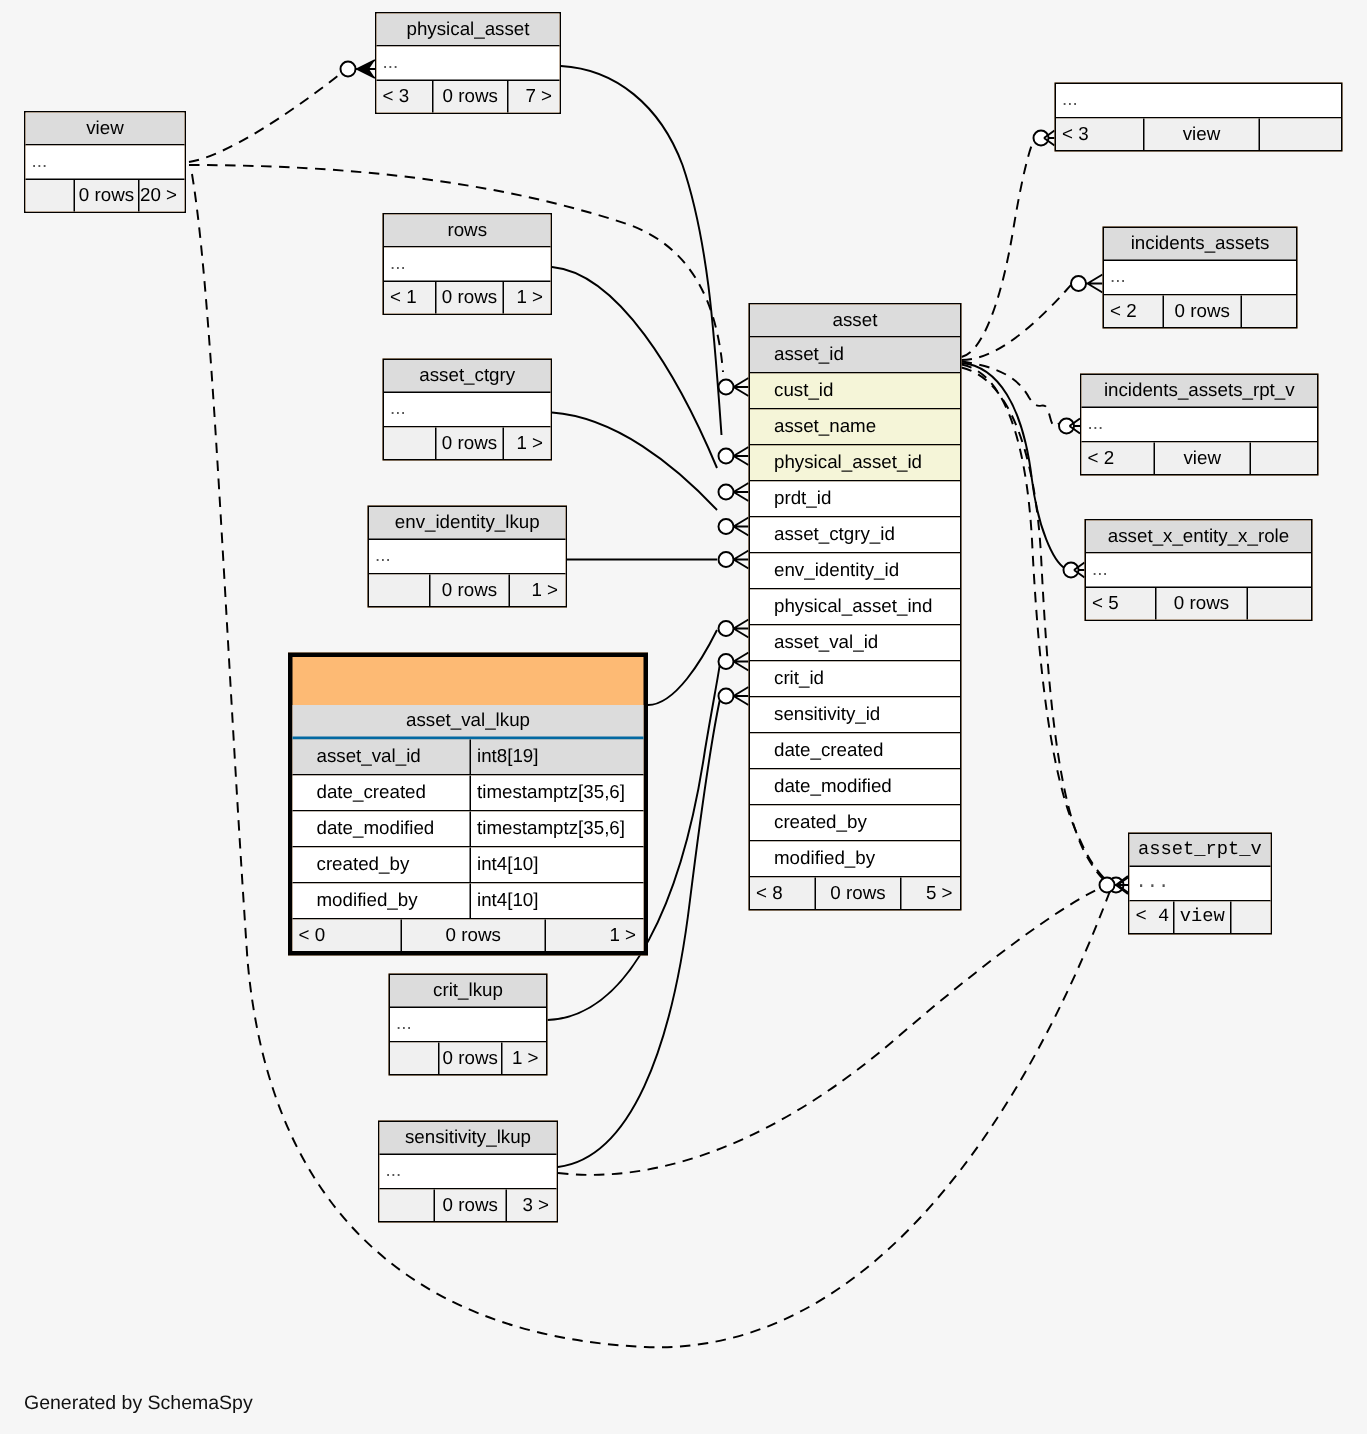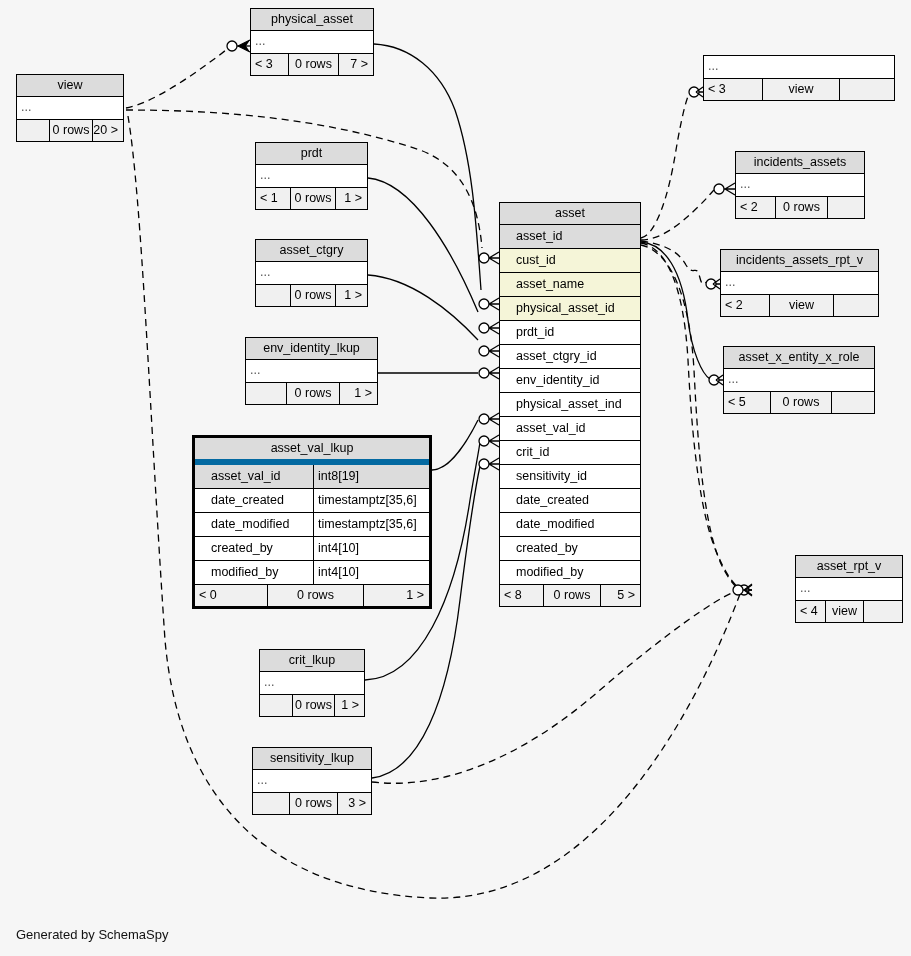--- a/index.html
+++ b/index.html
@@ -36,21 +36,22 @@
     background: #dcdcdc;
     border-bottom: 1px solid #000;
     text-align: center;
     line-height: 20px;
     height: 21px;
     font-size: 12.5px;
     white-space: nowrap;
     overflow: hidden;
   }
   .tb-title.thick {
-    border-bottom: 6px solid #0369a1;
+    border-bottom: 2px solid #0369a1;
+    margin-top: 32px;
   }
   .tb-ellipsis {
     height: 22px;
     line-height: 21px;
     padding-left: 4px;
     border-bottom: 1px solid #000;
     color: #555;
     font-size: 12.5px;
     background: #fff;
   }
@@ -231,21 +232,21 @@
     <div class="table-box" style="left: 16px; top: 74px; width: 108px;">
       <div class="tb-title">view</div>
       <div class="tb-ellipsis">...</div>
       <div class="footer-row">
         <div class="fc fc-left" style="width: 32px;"></div>
         <div class="fc fc-mid" style="width: 43px;">0 rows</div>
         <div class="fc fc-right" style="flex: 1 1 auto;">20 &gt;</div>
       </div>
     </div>
     <div class="table-box" style="left: 255px; top: 142px; width: 113px;">
-      <div class="tb-title">prdt</div>
+      <div class="tb-title">rows</div>
       <div class="tb-ellipsis">...</div>
       <div class="footer-row">
         <div class="fc fc-left" style="width: 34px;">&lt; 1</div>
         <div class="fc fc-mid" style="width: 45px;">0 rows</div>
         <div class="fc fc-right" style="flex: 1 1 auto;">1 &gt;</div>
       </div>
     </div>
     <div class="table-box" style="left: 255px; top: 239px; width: 113px;">
       <div class="tb-title">asset_ctgry</div>
       <div class="tb-ellipsis">...</div>
@@ -310,21 +311,21 @@
     </div>
     <div class="table-box" style="left: 723px; top: 346px; width: 152px;">
       <div class="tb-title">asset_x_entity_x_role</div>
       <div class="tb-ellipsis">...</div>
       <div class="footer-row">
         <div class="fc fc-left" style="width: 46px;">&lt; 5</div>
         <div class="fc fc-mid" style="width: 61px;">0 rows</div>
         <div class="fc fc-right" style="flex: 1 1 auto;"></div>
       </div>
     </div>
-    <div class="table-box" style="left: 795px; top: 555px; width: 108px;">
+    <div class="table-box" style="left: 752px; top: 555px; width: 96px; font-family: Liberation Mono, monospace;">
       <div class="tb-title">asset_rpt_v</div>
       <div class="tb-ellipsis">...</div>
       <div class="footer-row">
         <div class="fc fc-left" style="width: 29px;">&lt; 4</div>
         <div class="fc fc-mid" style="width: 38px;">view</div>
         <div class="fc fc-right" style="flex: 1 1 auto;"></div>
       </div>
     </div>
     <div class="table-box" style="left: 499px; top: 202px; width: 142px;">
       <div class="tb-title">asset</div>

